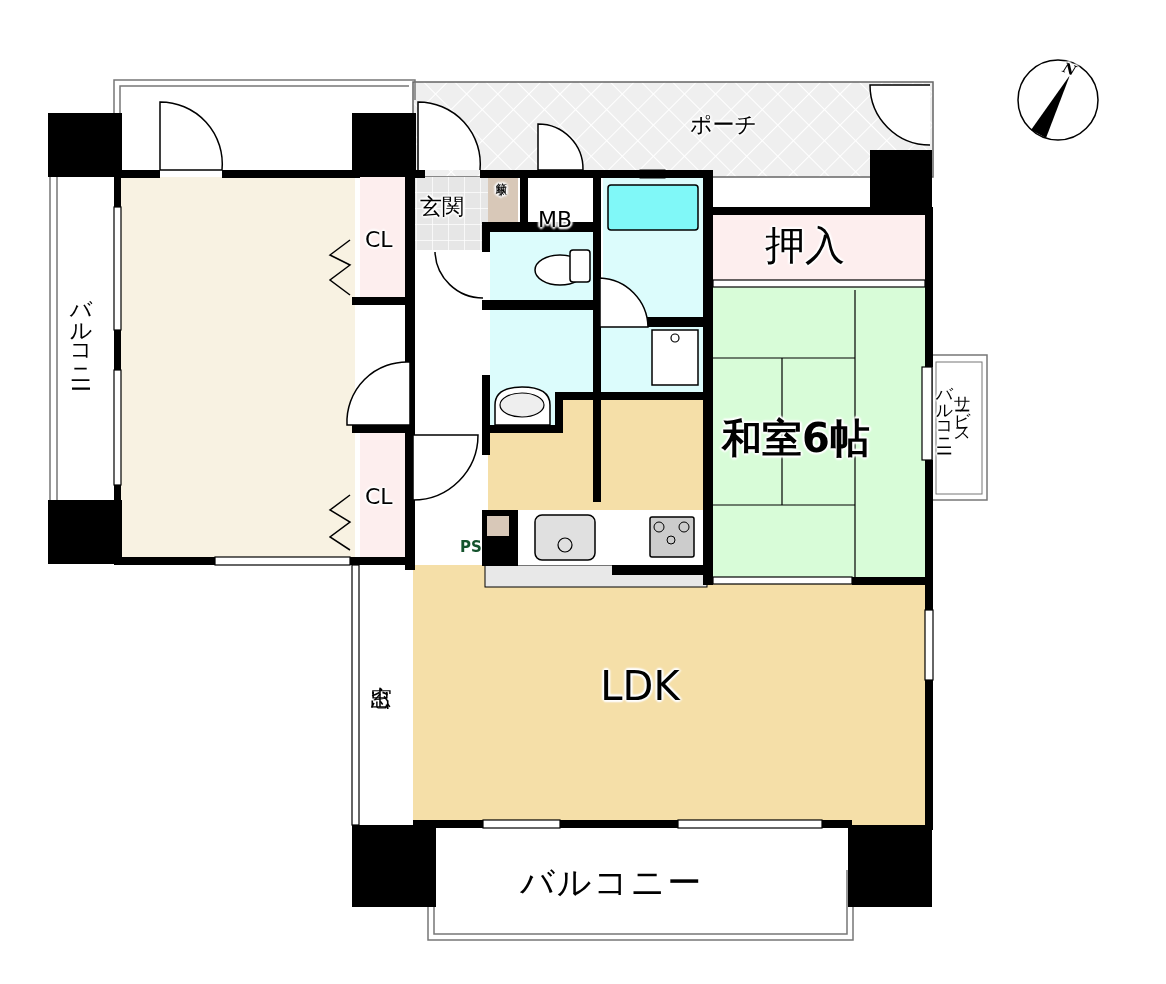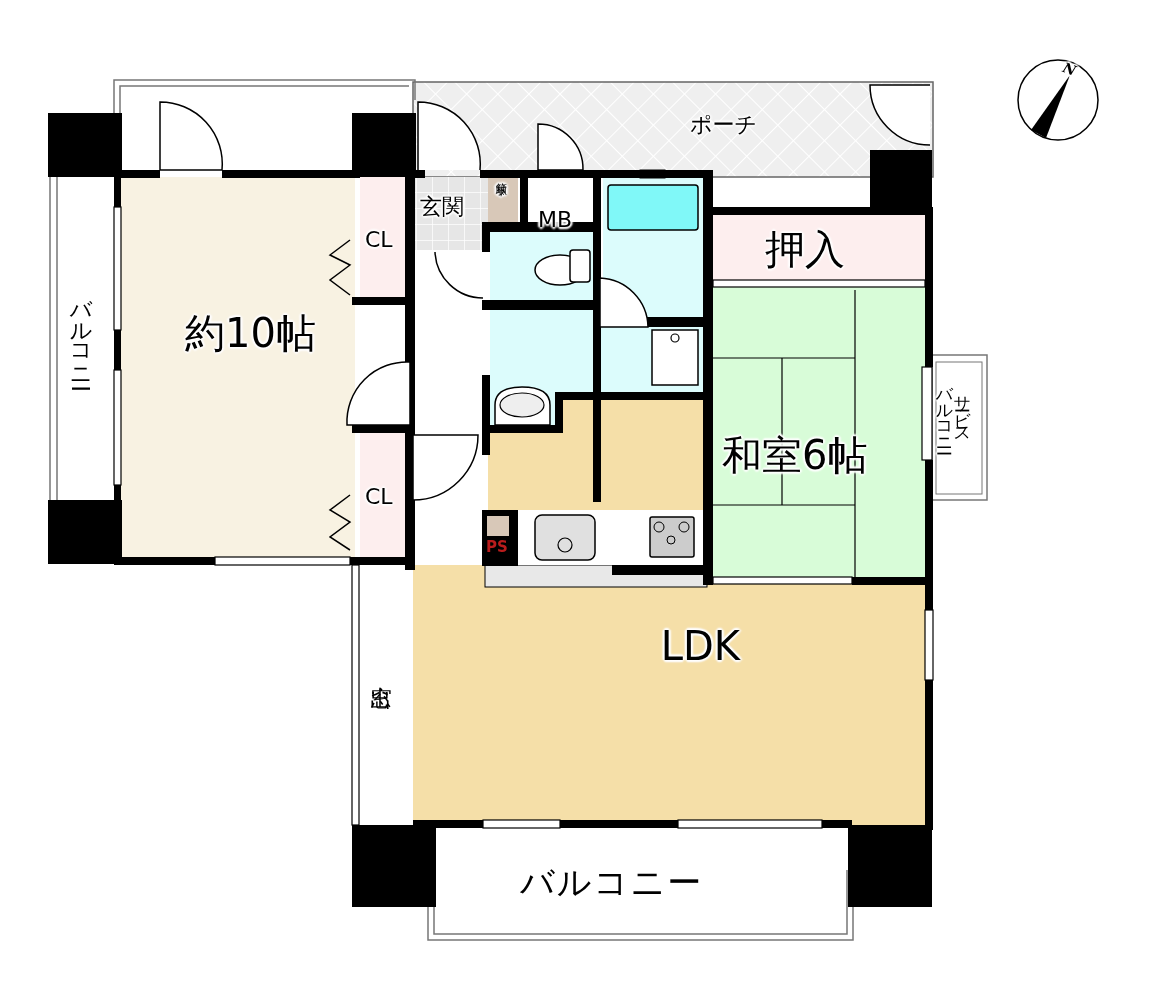--- a/index.html
+++ b/index.html
@@ -172,38 +172,37 @@
     <path d="M350 495 L330 510 L350 522 L330 537 L350 550"></path>
   </g>
 
   <g transform="translate(1058,100)">
     <circle r="40" fill="#fff" stroke="#000" stroke-width="1.5"></circle>
     <path d="M12 -25 L-27 30 L-12 38 Z" fill="#000"></path>
   </g>
 </svg>
 
 <div class="lbl big" style="left:185px;top:312px;width:130px;">
-  <div>約10帖</div>
 </div>
 
-<div class="lbl big" style="left:540px;top:625px;width:200px;text-align:right;">
+<div class="lbl big" style="left:540px;top:665px;width:200px;">
   <div>LDK</div>
 </div>
 
-<div class="lbl big" style="left:722px;top:434px;">和室6帖</div>
-
-<div class="lbl big" style="left:765px;top:228px;">押入</div>
+<div class="lbl big" style="left:722px;top:417px;font-weight:bold;">和室6帖</div>
+
+<div class="lbl big" style="left:765px;top:228px;font-family:Liberation Mono, monospace;">押入</div>
 
 <div class="lbl sm" style="left:365px;top:228px;">CL</div>
 <div class="lbl sm" style="left:365px;top:485px;">CL</div>
 
 <div class="lbl sm" style="left:420px;top:195px;">玄関</div>
 <div class="lbl xs vert" style="left:495px;top:178px;font-size:11px;">下駄箱</div>
 <div class="lbl sm" style="left:538px;top:208px;">MB</div>
-<div class="lbl xs" style="left:486px;top:540px;color:#b91c1c;text-shadow:none;font-weight:bold;">PS</div>
+<div class="lbl xs" style="left:460px;top:540px;color:#14532d;text-shadow:none;font-weight:bold;">PS</div>
 
 <div class="lbl sm" style="left:690px;top:113px;">ポーチ</div>
 
 <div class="lbl sm vert" style="left:370px;top:670px;">出窓</div>
 
 <div class="lbl mid" style="left:520px;top:865px;letter-spacing:2px;">バルコニー</div>
 
 <div class="lbl sm vert" style="left:70px;top:285px;">バルコニー</div>
 
 <div style="position:absolute;left:935px;top:375px;display:flex;flex-direction:row-reverse;gap:0;">

